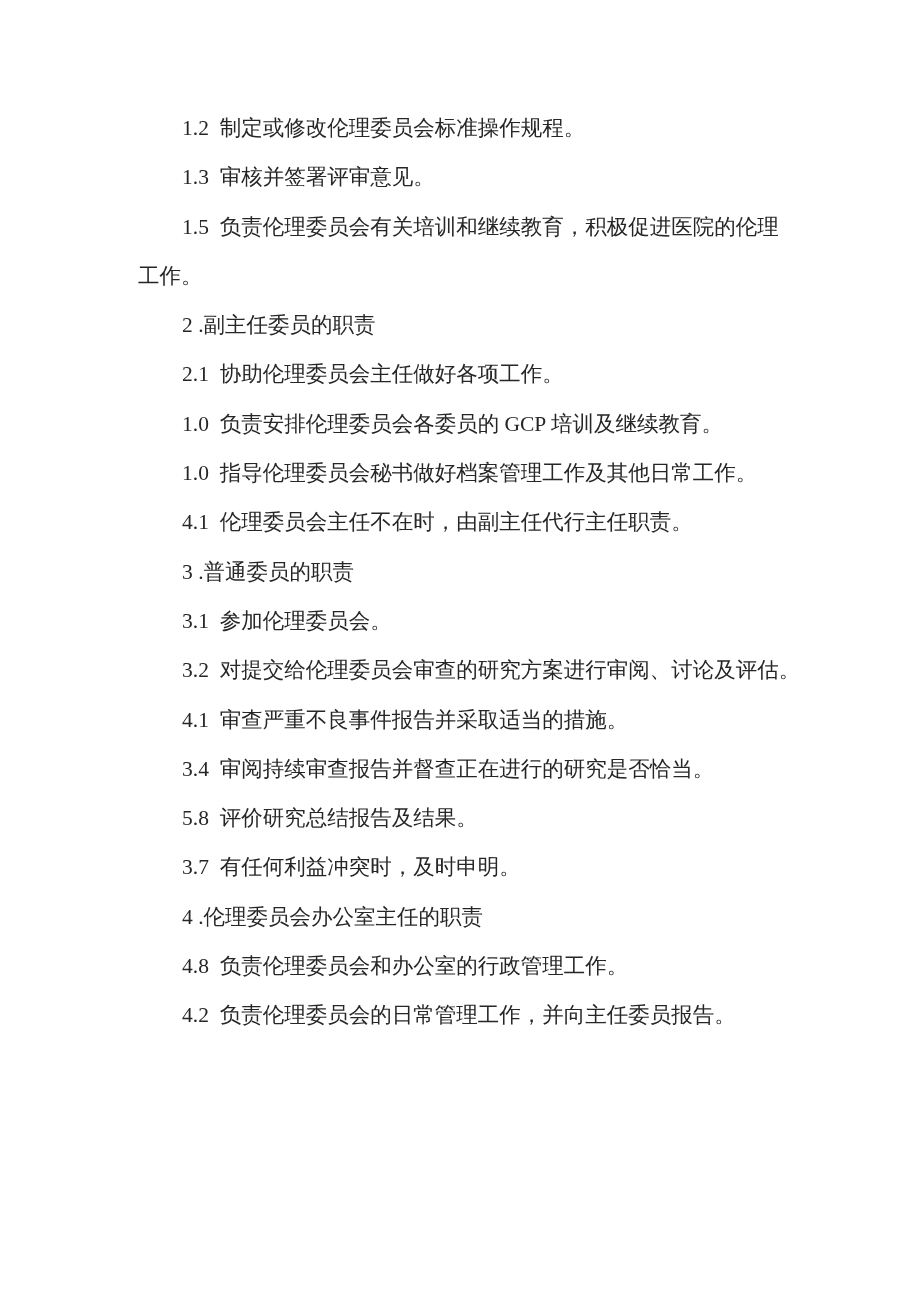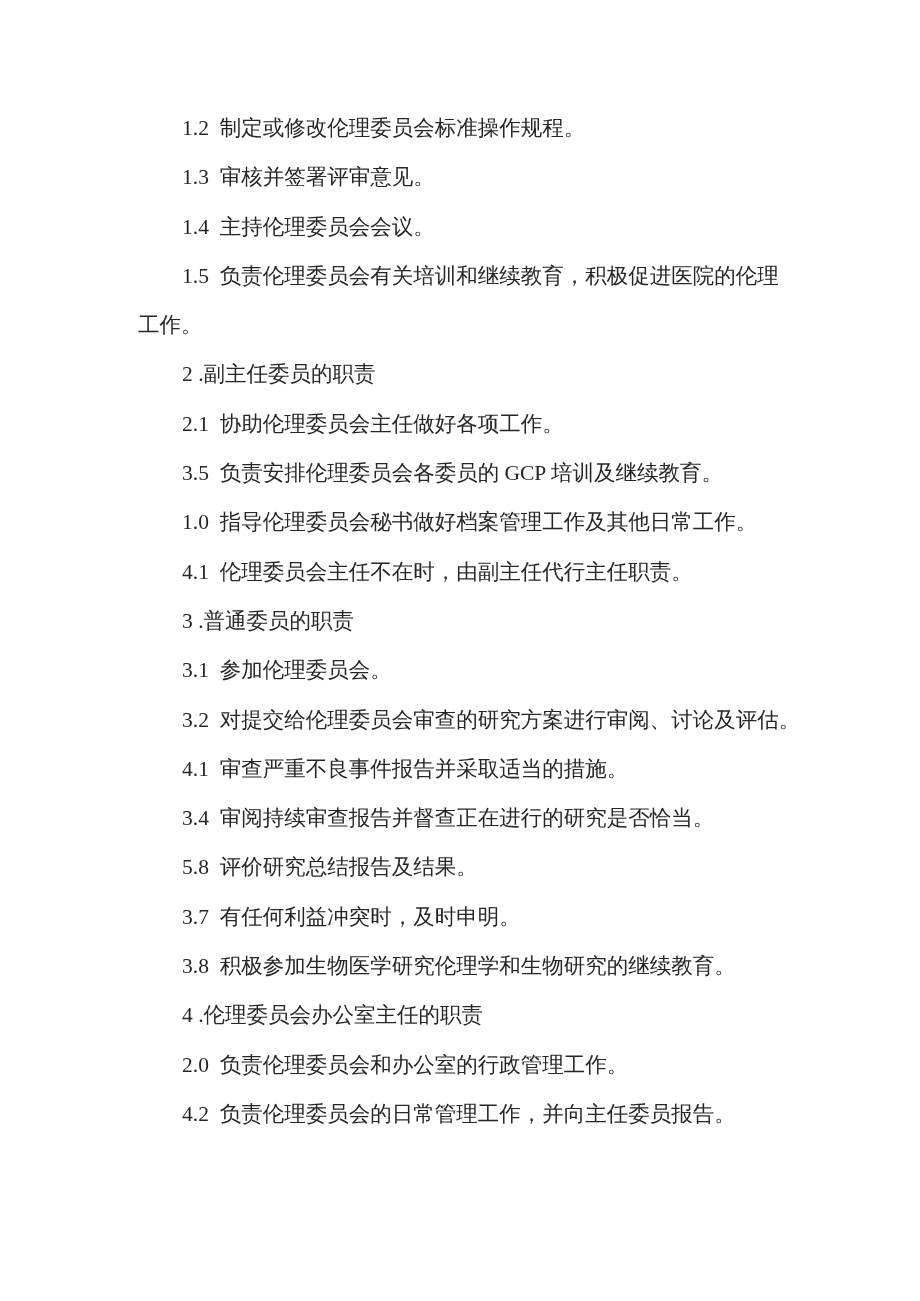--- a/index.html
+++ b/index.html
@@ -36,33 +36,31 @@
     padding-left: 44px;
   }
 </style>
 </head>
 <body>
 
 <div class="page" style="background: rgb(255, 255, 255); color: rgb(38, 38, 38);">
   <div class="textblock">
     <div class="line indent">1.2  制定或修改伦理委员会标准操作规程。</div>
     <div class="line indent">1.3  审核并签署评审意见。</div>
-    <div class="line indent">1.4  主持伦理委员会会议。</div>
     <div class="line indent">1.5  负责伦理委员会有关培训和继续教育，积极促进医院的伦理</div>
     <div class="line">工作。</div>
     <div class="line indent">2 .副主任委员的职责</div>
     <div class="line indent">2.1  协助伦理委员会主任做好各项工作。</div>
-    <div class="line indent">3.5  负责安排伦理委员会各委员的 GCP 培训及继续教育。</div>
+    <div class="line indent">1.0  负责安排伦理委员会各委员的 GCP 培训及继续教育。</div>
     <div class="line indent">1.0  指导伦理委员会秘书做好档案管理工作及其他日常工作。</div>
     <div class="line indent">4.1  伦理委员会主任不在时，由副主任代行主任职责。</div>
     <div class="line indent">3 .普通委员的职责</div>
     <div class="line indent">3.1  参加伦理委员会。</div>
     <div class="line indent">3.2  对提交给伦理委员会审查的研究方案进行审阅、讨论及评估。</div>
     <div class="line indent">4.1  审查严重不良事件报告并采取适当的措施。</div>
     <div class="line indent">3.4  审阅持续审查报告并督查正在进行的研究是否恰当。</div>
     <div class="line indent">5.8  评价研究总结报告及结果。</div>
     <div class="line indent">3.7  有任何利益冲突时，及时申明。</div>
-    <div class="line indent">3.8  积极参加生物医学研究伦理学和生物研究的继续教育。</div>
     <div class="line indent">4 .伦理委员会办公室主任的职责</div>
-    <div class="line indent">2.0  负责伦理委员会和办公室的行政管理工作。</div>
+    <div class="line indent">4.8  负责伦理委员会和办公室的行政管理工作。</div>
     <div class="line indent">4.2  负责伦理委员会的日常管理工作，并向主任委员报告。</div>
   </div>
 </div>
 
 </body></html>

